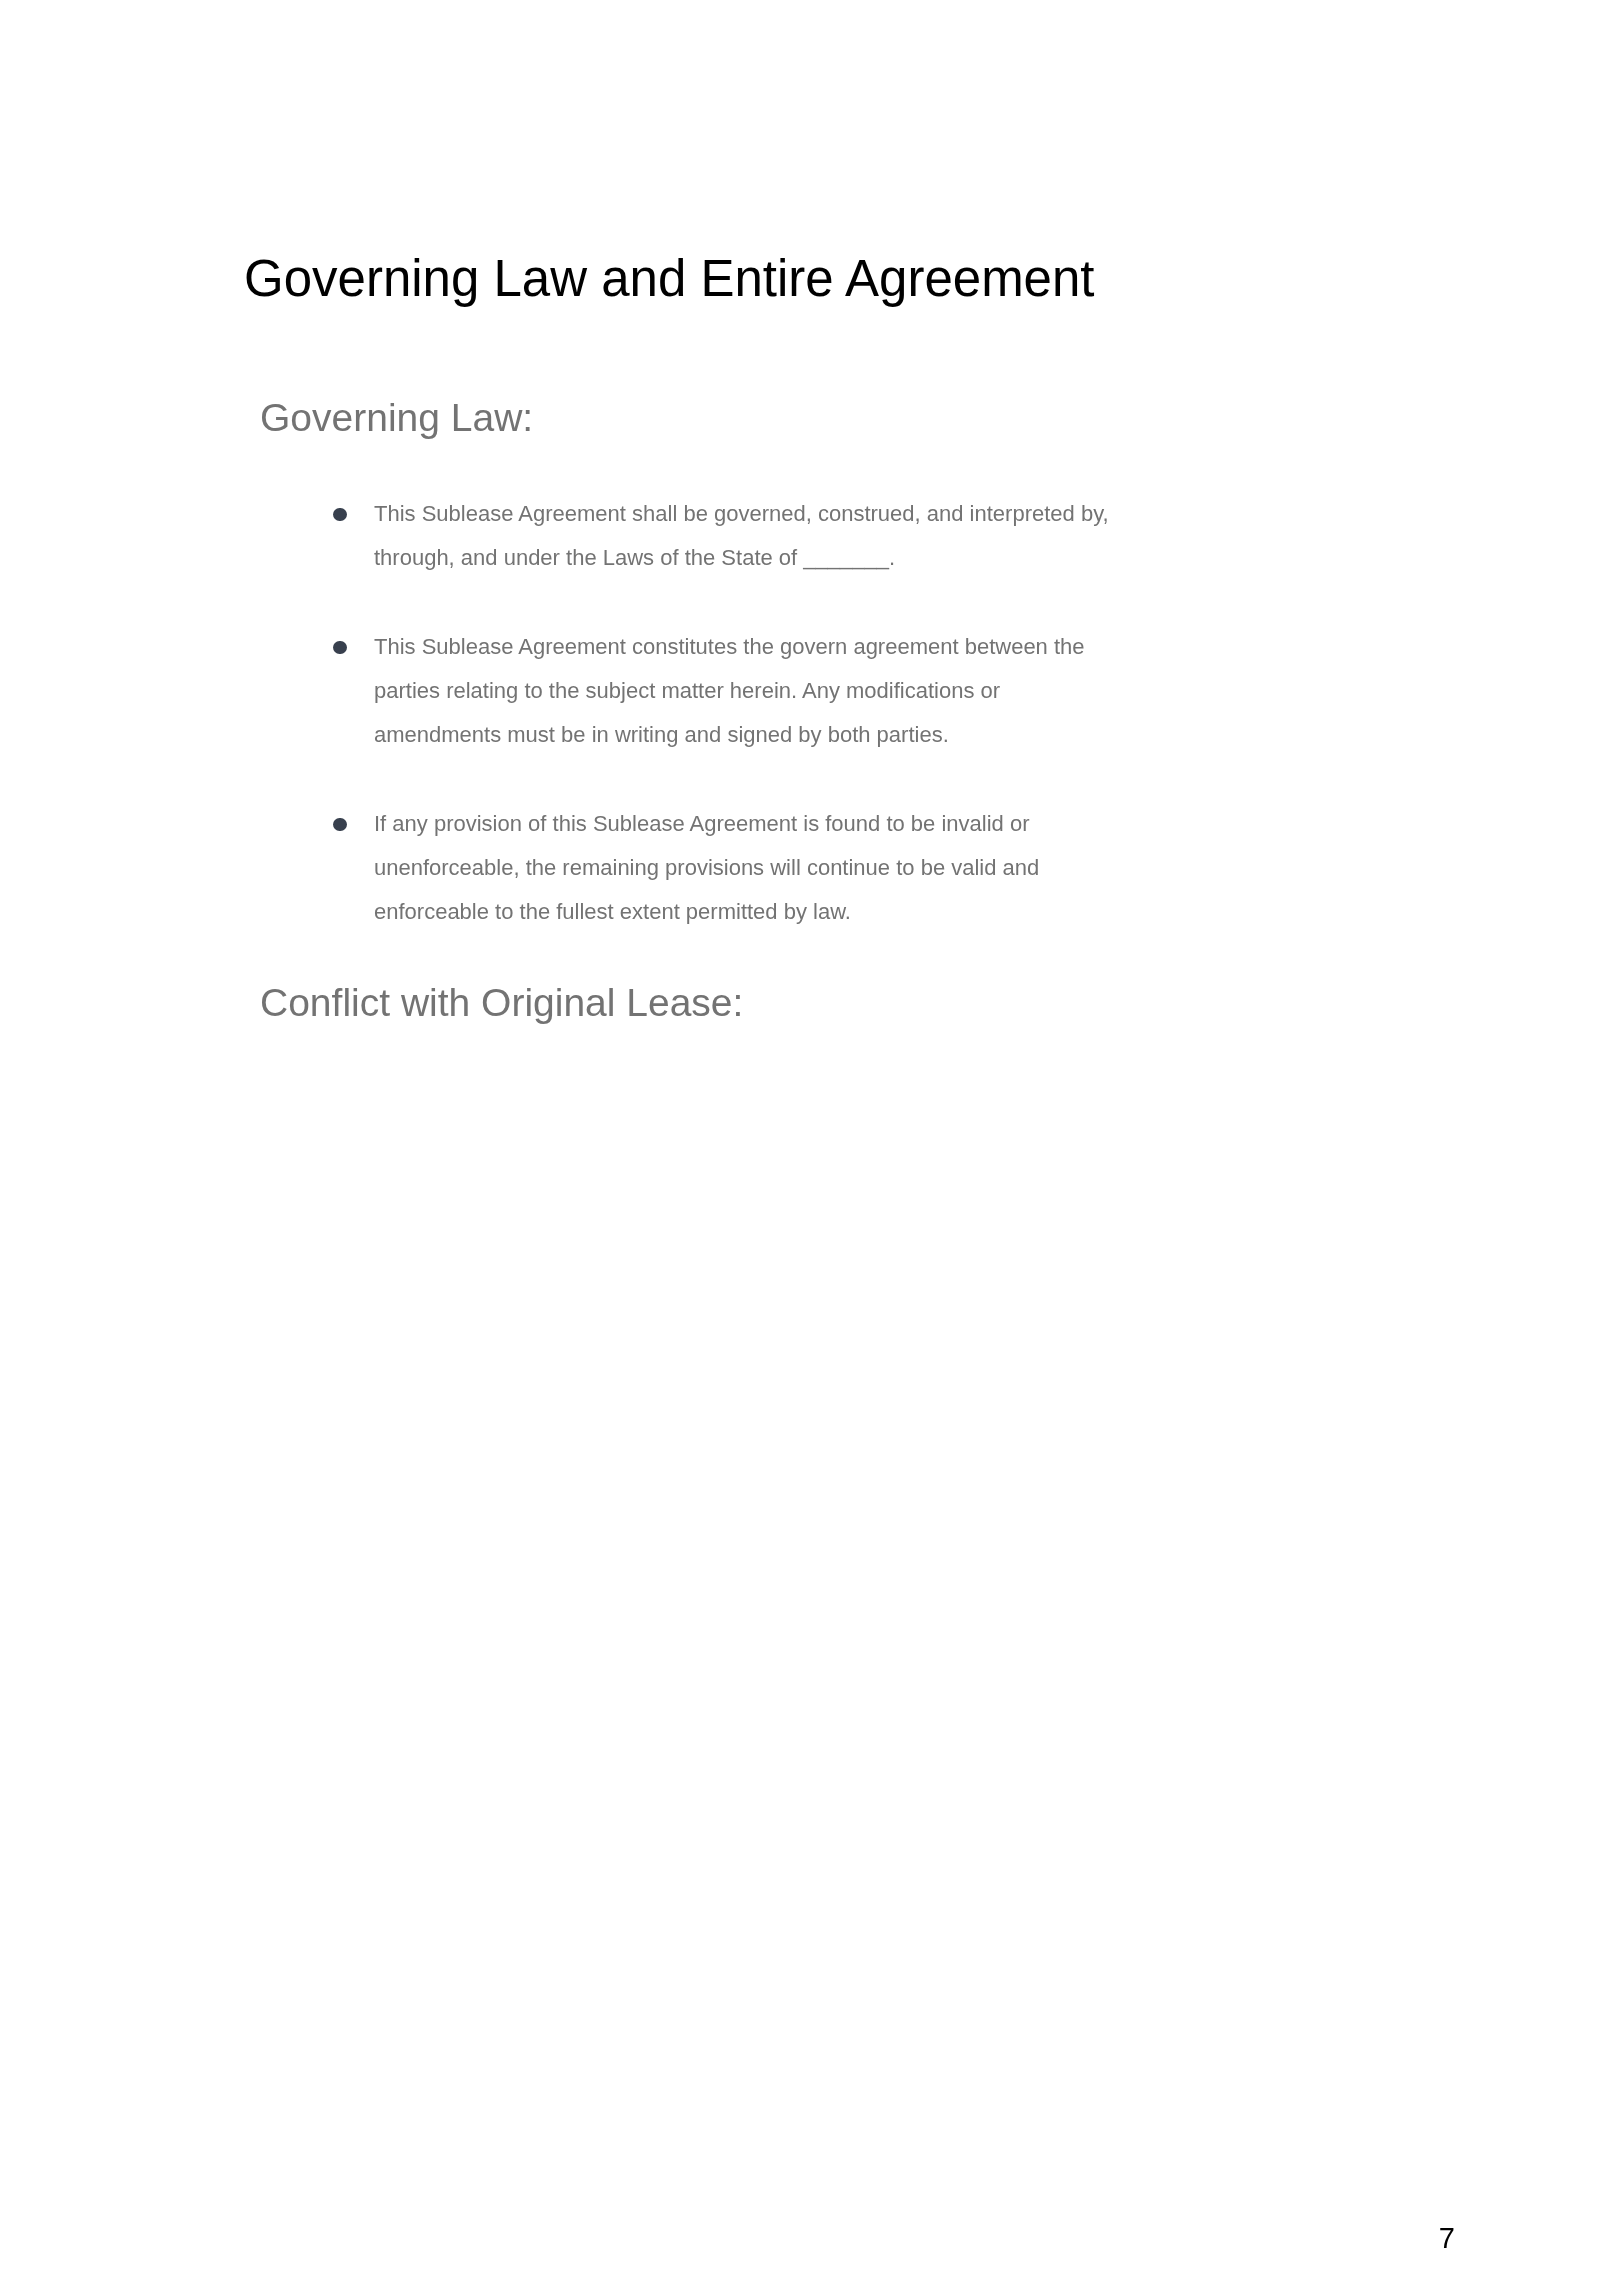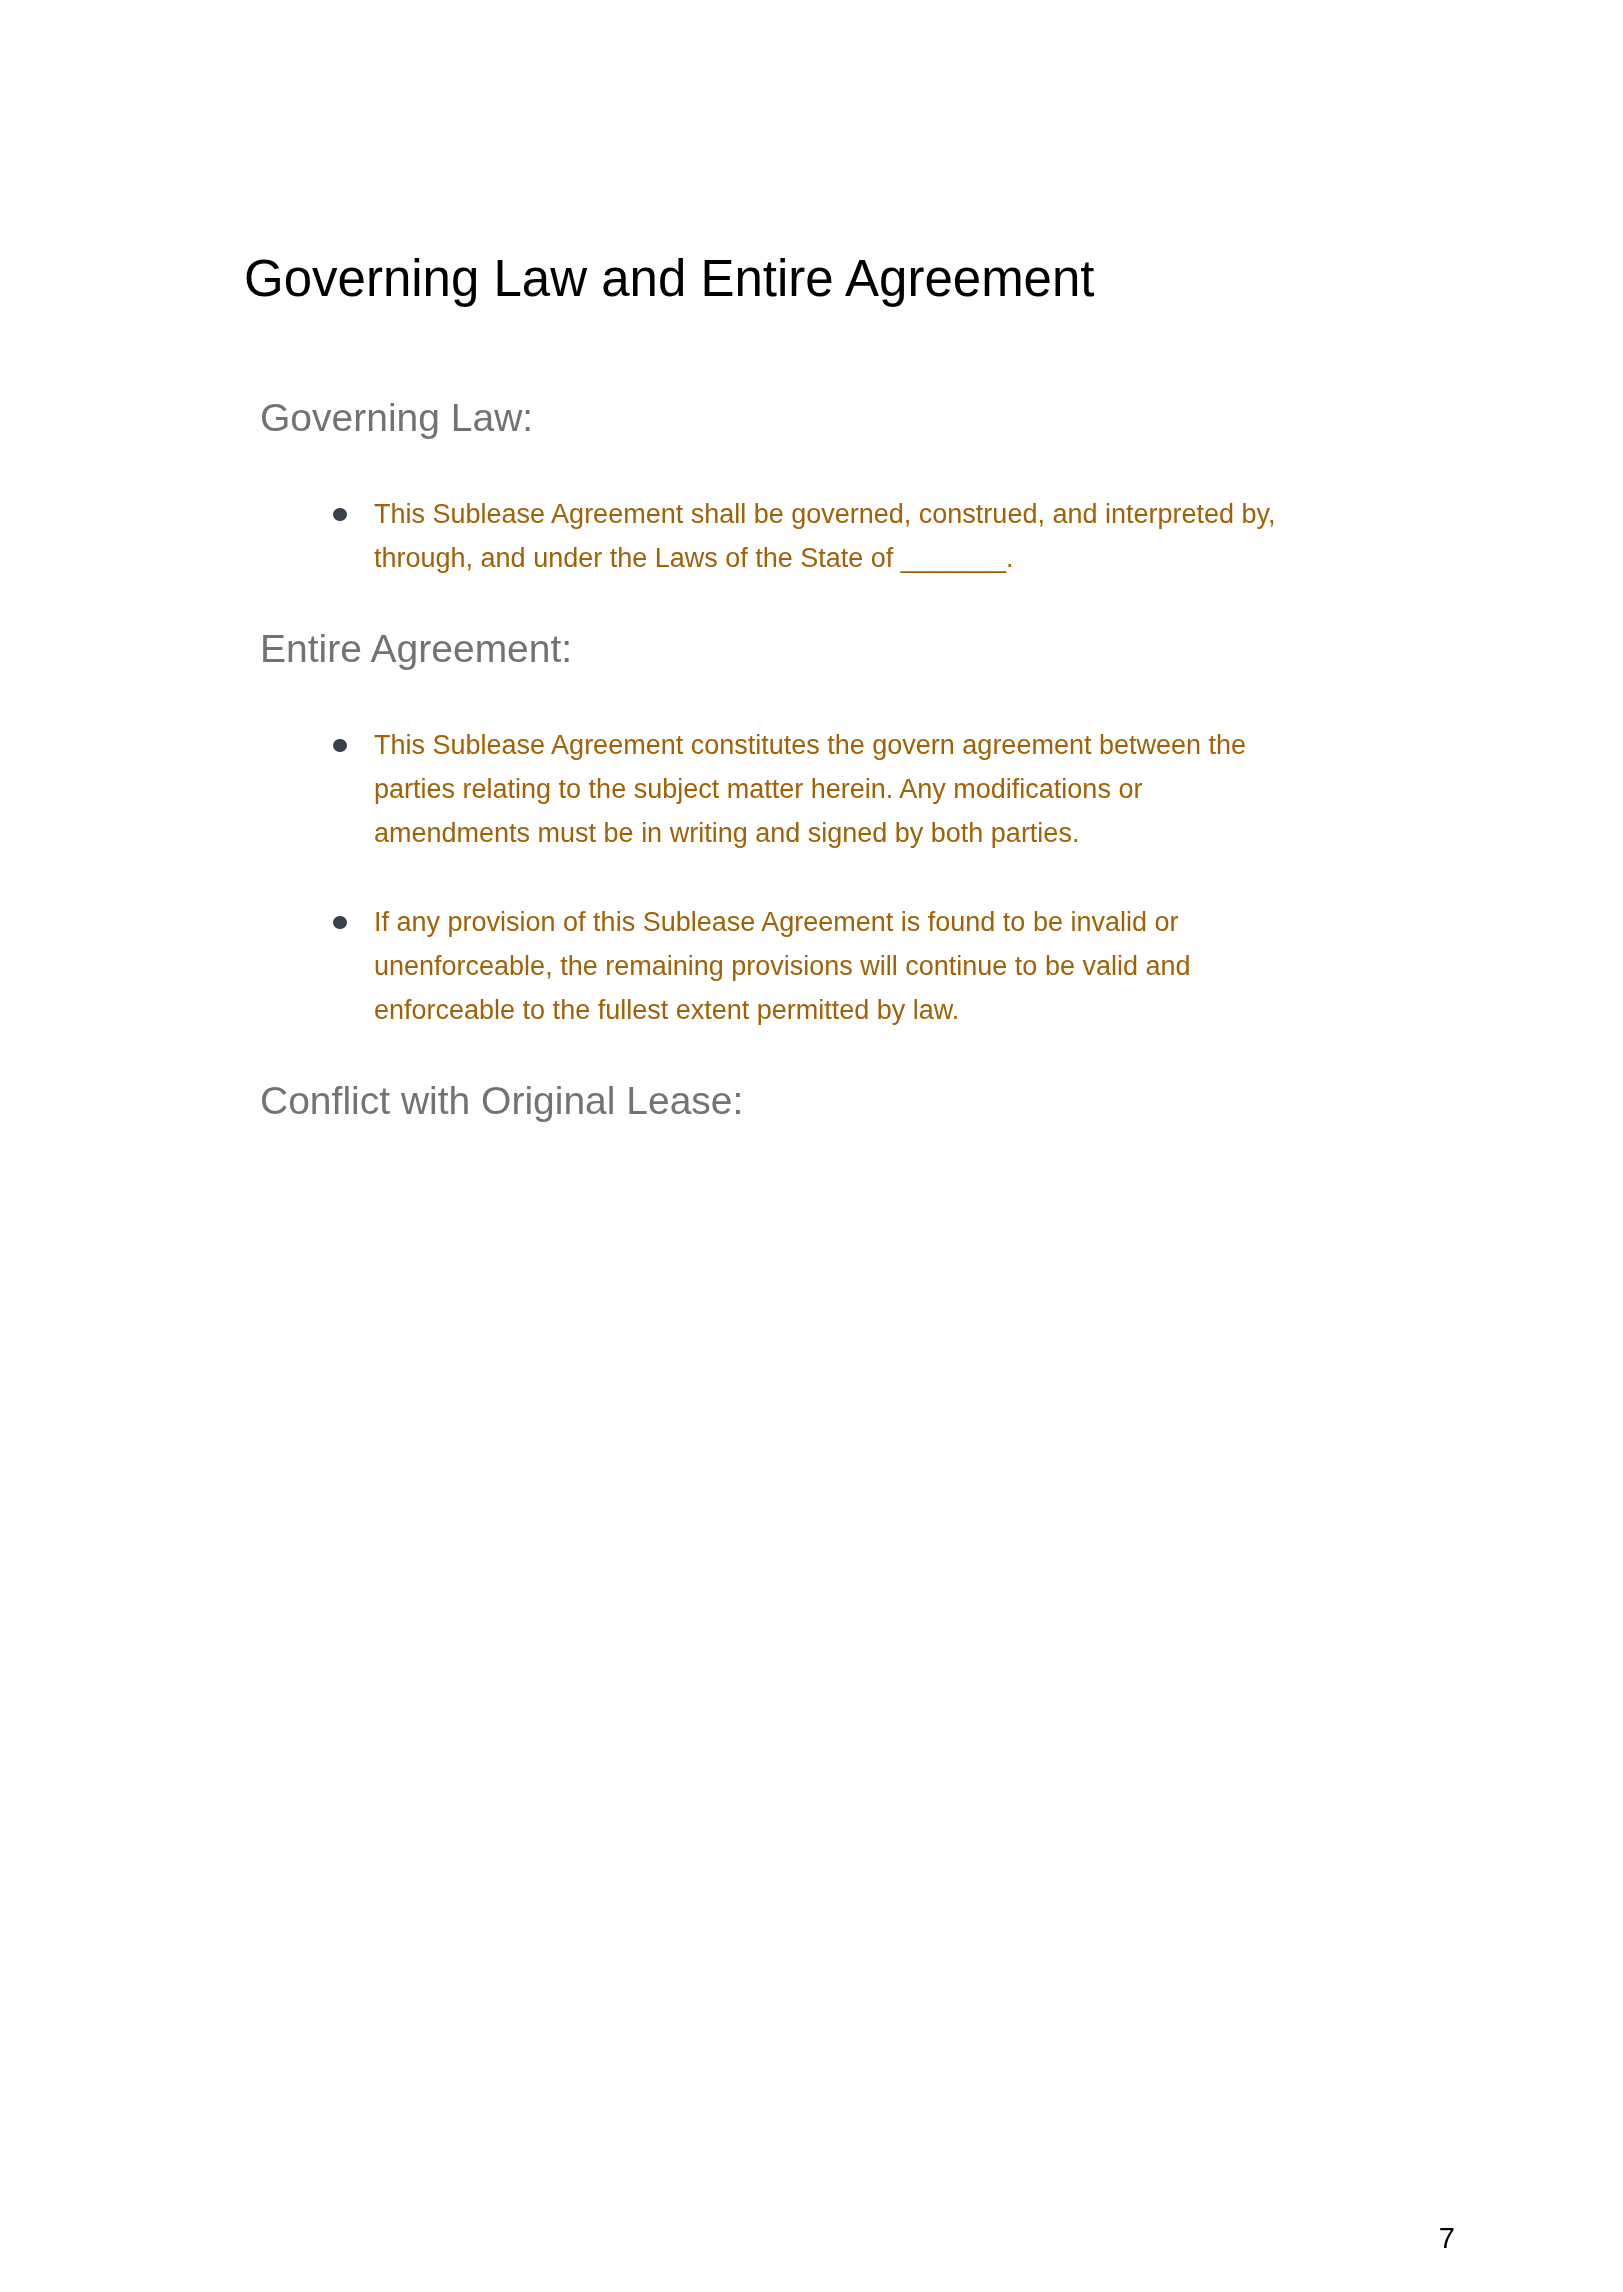--- a/index.html
+++ b/index.html
@@ -34,23 +34,23 @@
     margin: 0 0 51px 0;
   }
   ul.bullet-list {
     list-style: none;
     margin: 0 0 45px 0;
     padding: 0;
   }
   ul.bullet-list li {
     position: relative;
     padding-left: 98px;
-    font-size: 27px;
+    font-size: 22px;
     line-height: 44px;
-    color: #a16207;
+    color: #737373;
     white-space: pre-line;
   }
   ul.bullet-list li::before {
     content: "";
     position: absolute;
     left: 57px;
     top: 15.7px;
     width: 13.7px;
     height: 13.7px;
     border-radius: 50%;
@@ -74,21 +74,20 @@
 
   <section>
     <h2 class="section-heading">Governing Law:</h2>
     <ul class="bullet-list">
       <li>This Sublease Agreement shall be governed, construed, and interpreted by,
 through, and under the Laws of the State of _______.</li>
     </ul>
   </section>
 
   <section>
-    <h2 class="section-heading">Entire Agreement:</h2>
     <ul class="bullet-list">
       <li>This Sublease Agreement constitutes the govern agreement between the
 parties relating to the subject matter herein. Any modifications or
 amendments must be in writing and signed by both parties.</li>
     </ul>
   </section>
 
   <section>
     <ul class="bullet-list">
       <li>If any provision of this Sublease Agreement is found to be invalid or

